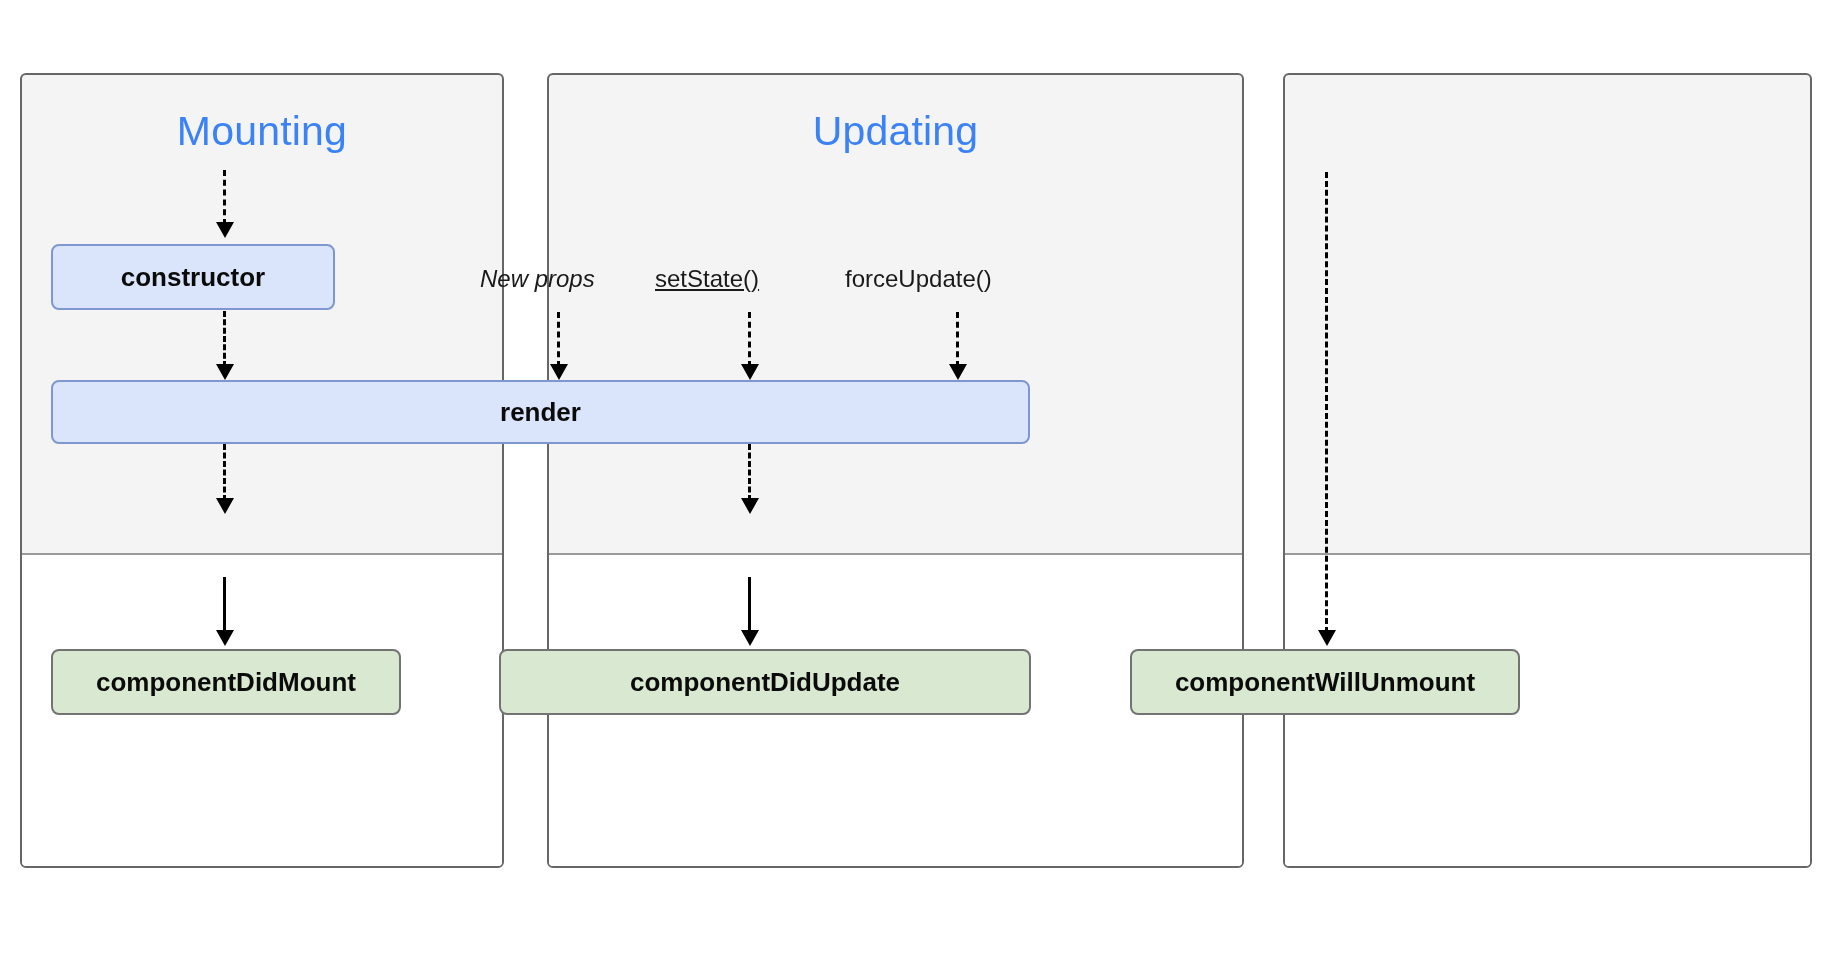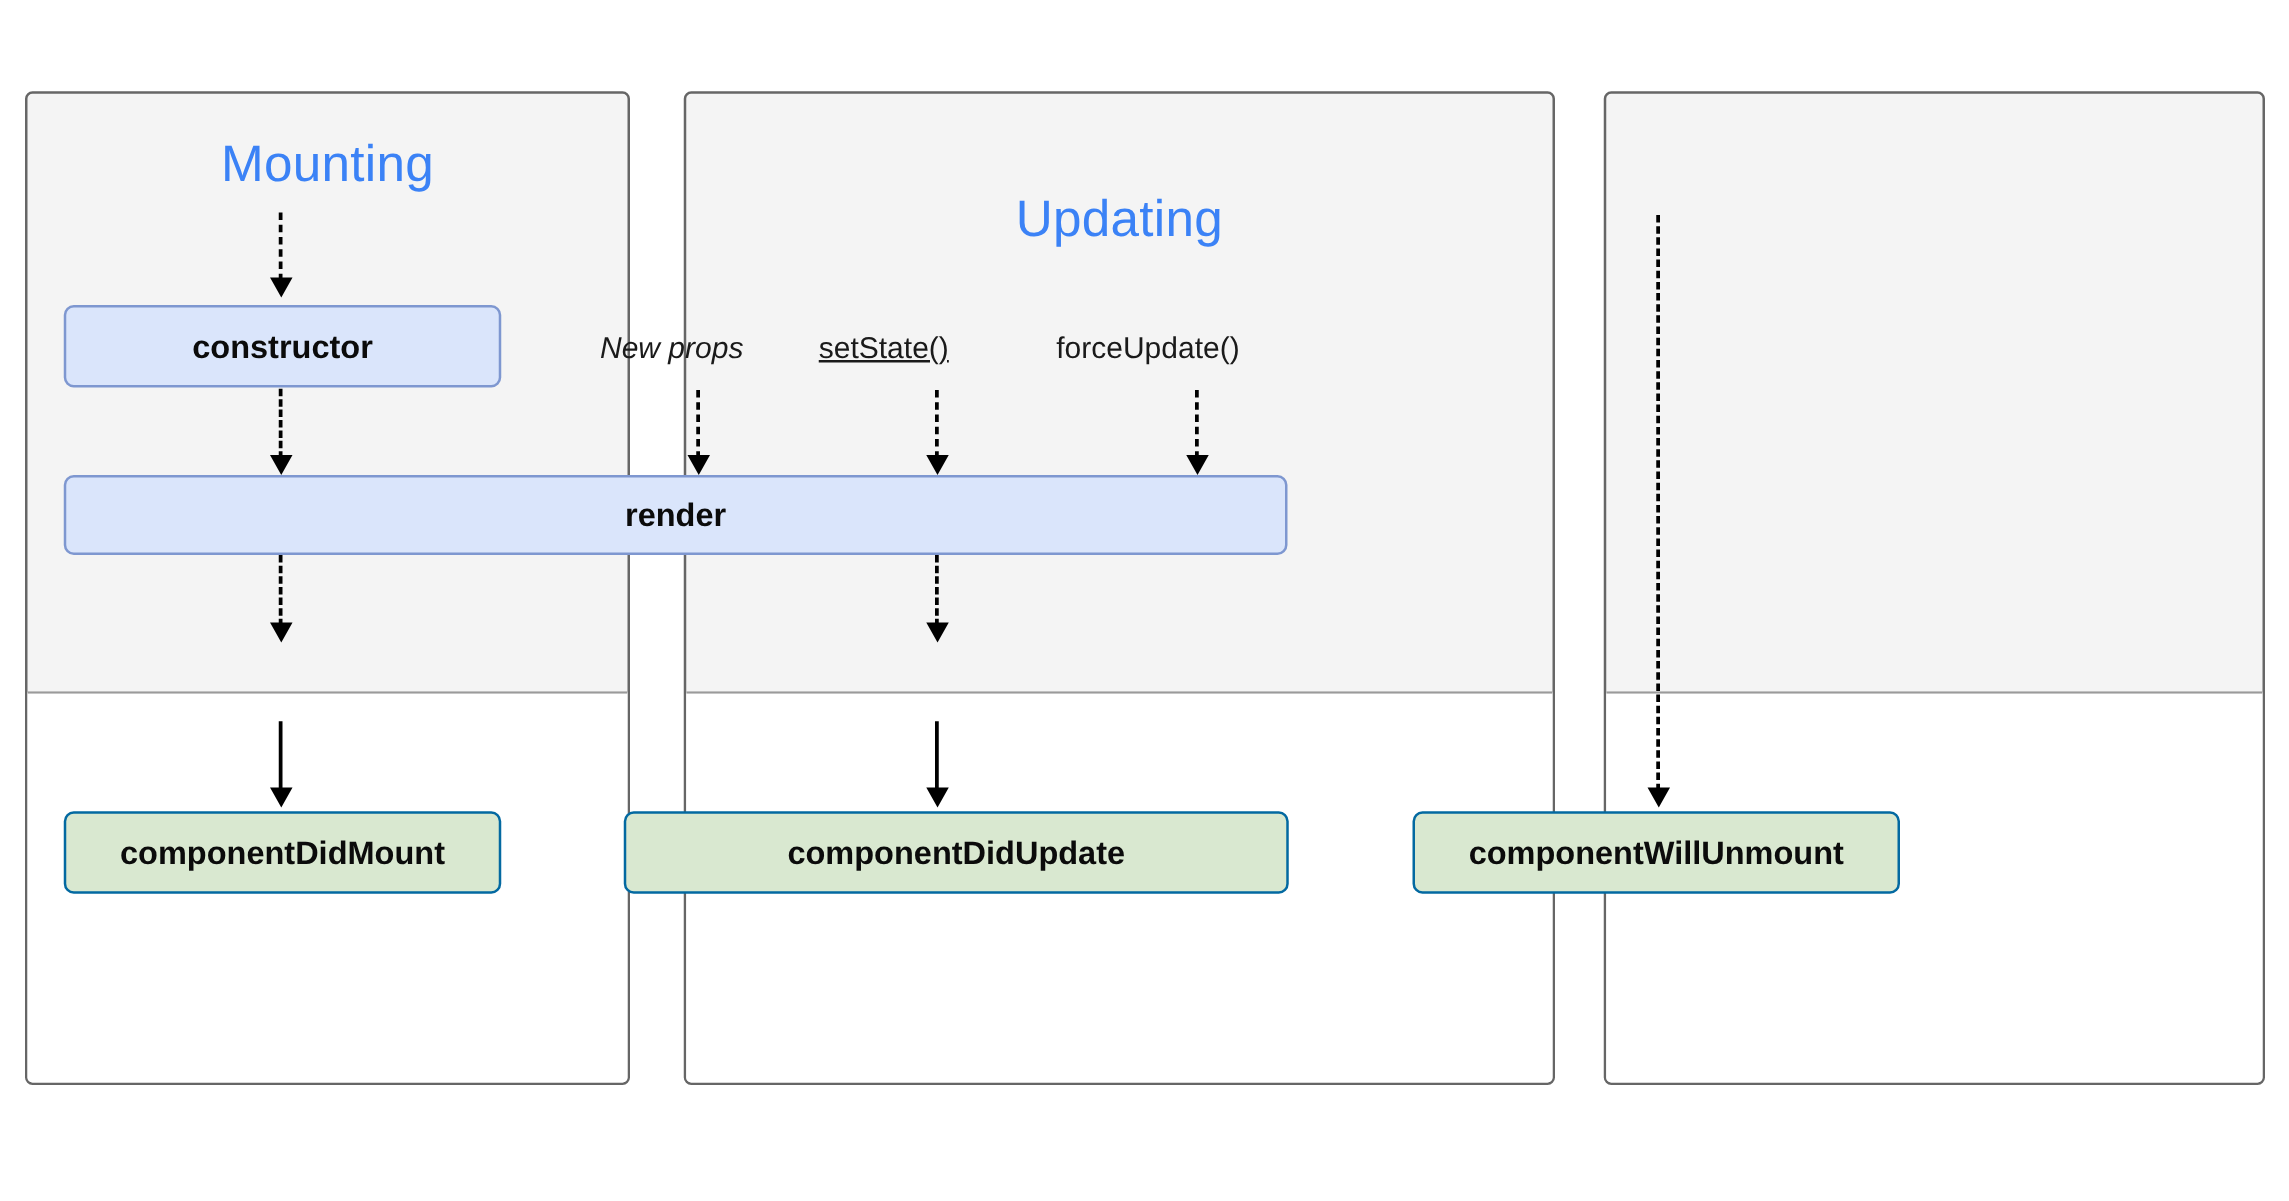--- a/index.html
+++ b/index.html
@@ -63,21 +63,21 @@
   .lbox span {
     display: block;
     line-height: 1.1;
   }
   .lbox.blue {
     background: #dae5fb;
     border: 2px solid #7e97d0;
   }
   .lbox.green {
     background: #d9e8d0;
-    border: 2px solid #0369a1;
+    border: 2px solid #737373;
   }
   .lbox.yellow {
     background: #fbeec6;
     border: 2px solid #d8b763;
   }
   .lbox.blue span,
   .lbox.green span {
     font-size: 26px;
     font-weight: 700;
     color: #0b0b0b;
@@ -127,41 +127,41 @@
 <div id="stage">
 
   <div class="panel" style="left:20px; top:73px; width:484px; height:795px;">
     <div class="panel-white-strip" style="height:311px;"></div>
   </div>
   <div class="panel-title" style="left:20px; top:108px; width:484px;">Mounting</div>
 
   <div class="conn dashed" style="left:223px; top:170px; height:55px;"></div>
   <div class="arrowhead" style="left:216px; top:222px;"></div>
 
-  <div class="lbox blue" style="left:51px; top:244px; width:350px; height:66px;">
+  <div class="lbox blue" style="left:51px; top:244px; width:284px; height:66px;">
     <span>constructor</span>
   </div>
 
   <div class="conn dashed" style="left:223px; top:311px; height:56px;"></div>
   <div class="arrowhead" style="left:216px; top:364px;"></div>
 
   <div class="conn dashed" style="left:223px; top:444px; height:57px;"></div>
   <div class="arrowhead" style="left:216px; top:498px;"></div>
 
   <div class="conn solid" style="left:223px; top:577px; height:56px;"></div>
   <div class="arrowhead" style="left:216px; top:630px;"></div>
 
   <div class="lbox green" style="left:51px; top:649px; width:350px; height:66px;">
     <span>componentDidMount</span>
   </div>
 
   <div class="panel" style="left:547px; top:73px; width:697px; height:795px;">
     <div class="panel-white-strip" style="height:311px;"></div>
   </div>
-  <div class="panel-title" style="left:547px; top:108px; width:697px;margin-top:44px;">Updating</div>
+  <div class="panel-title" style="left:547px; top:108px; width:697px;">Updating</div>
 
   <div class="trigger italic" style="left:480px; top:265px; width:190px;">New props</div>
   <div class="trigger" style="left:655px; top:265px; width:190px;text-decoration:underline;">setState()</div>
   <div class="trigger" style="left:845px; top:265px; width:190px;">forceUpdate()</div>
 
   <div class="conn dashed" style="left:557px; top:312px; height:55px;"></div>
   <div class="arrowhead" style="left:550px; top:364px;"></div>
 
   <div class="conn dashed" style="left:748px; top:312px; height:55px;"></div>
   <div class="arrowhead" style="left:741px; top:364px;"></div>

